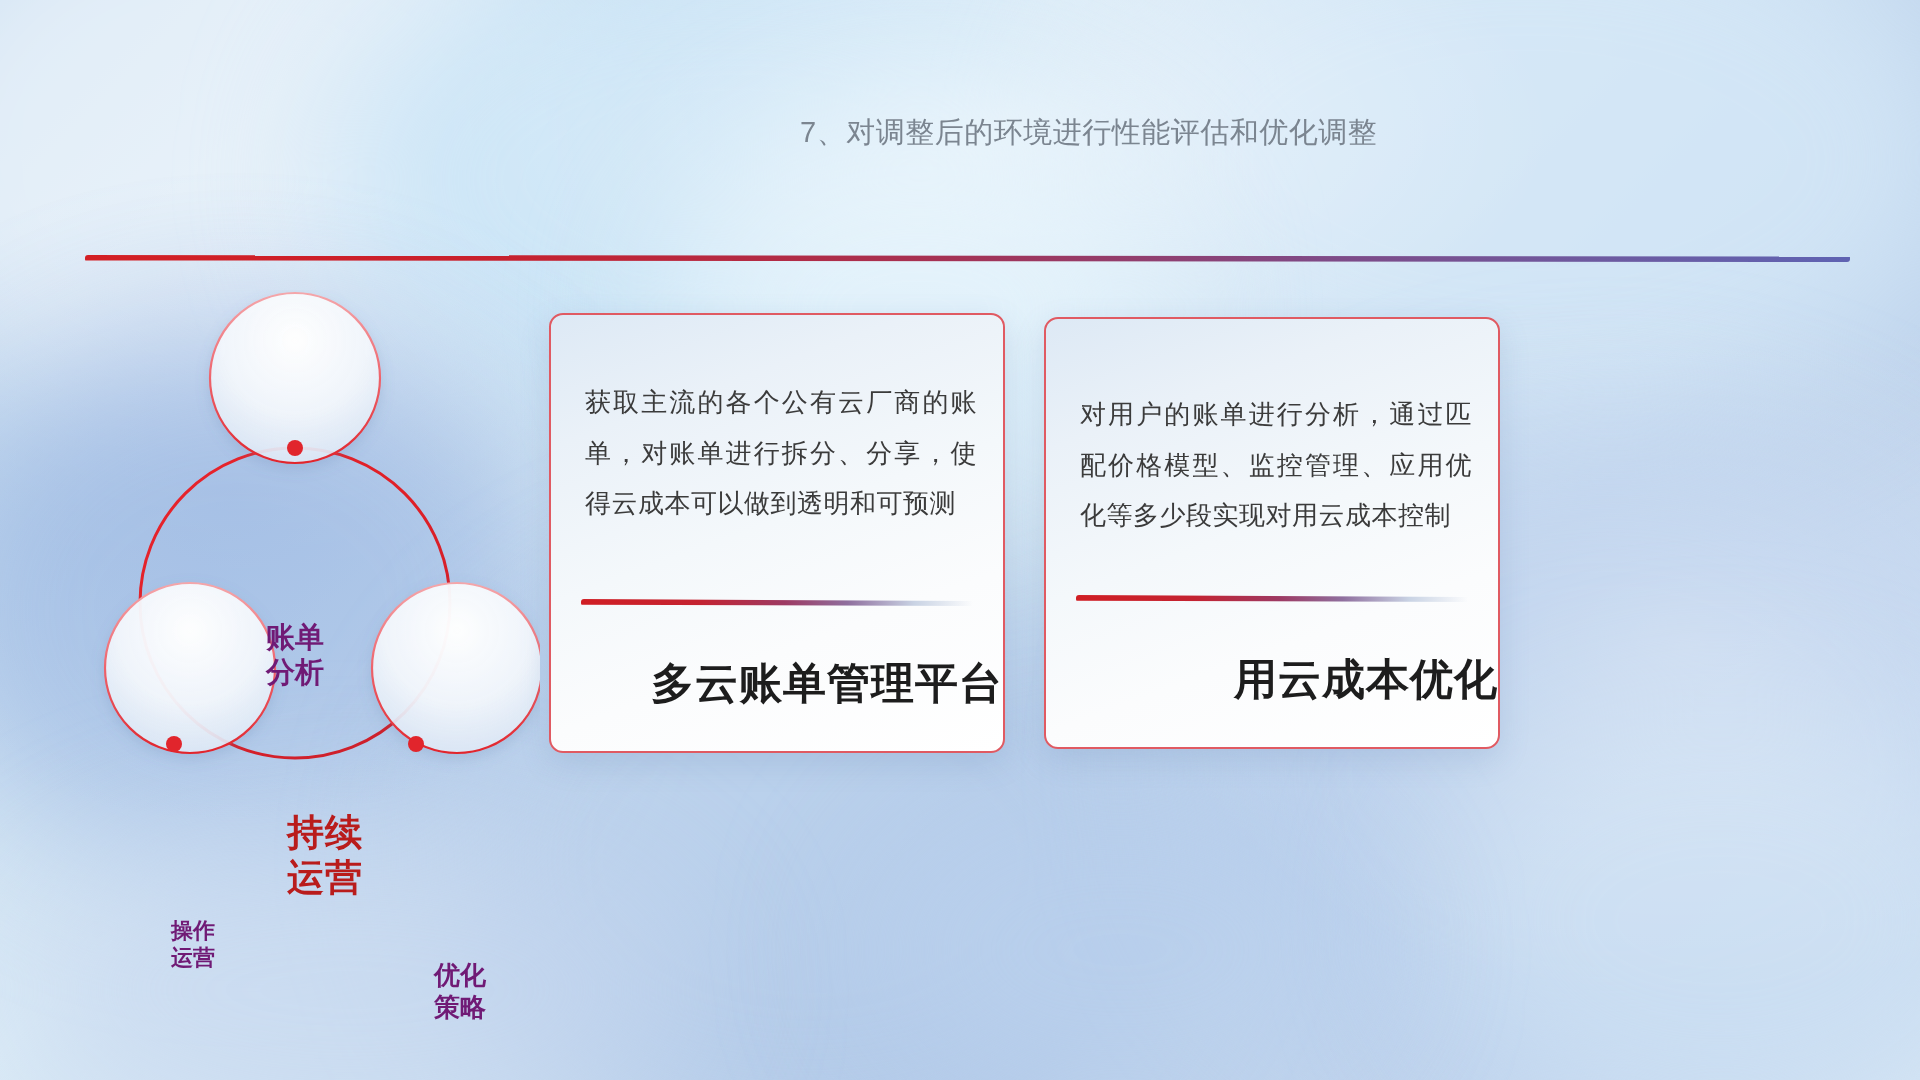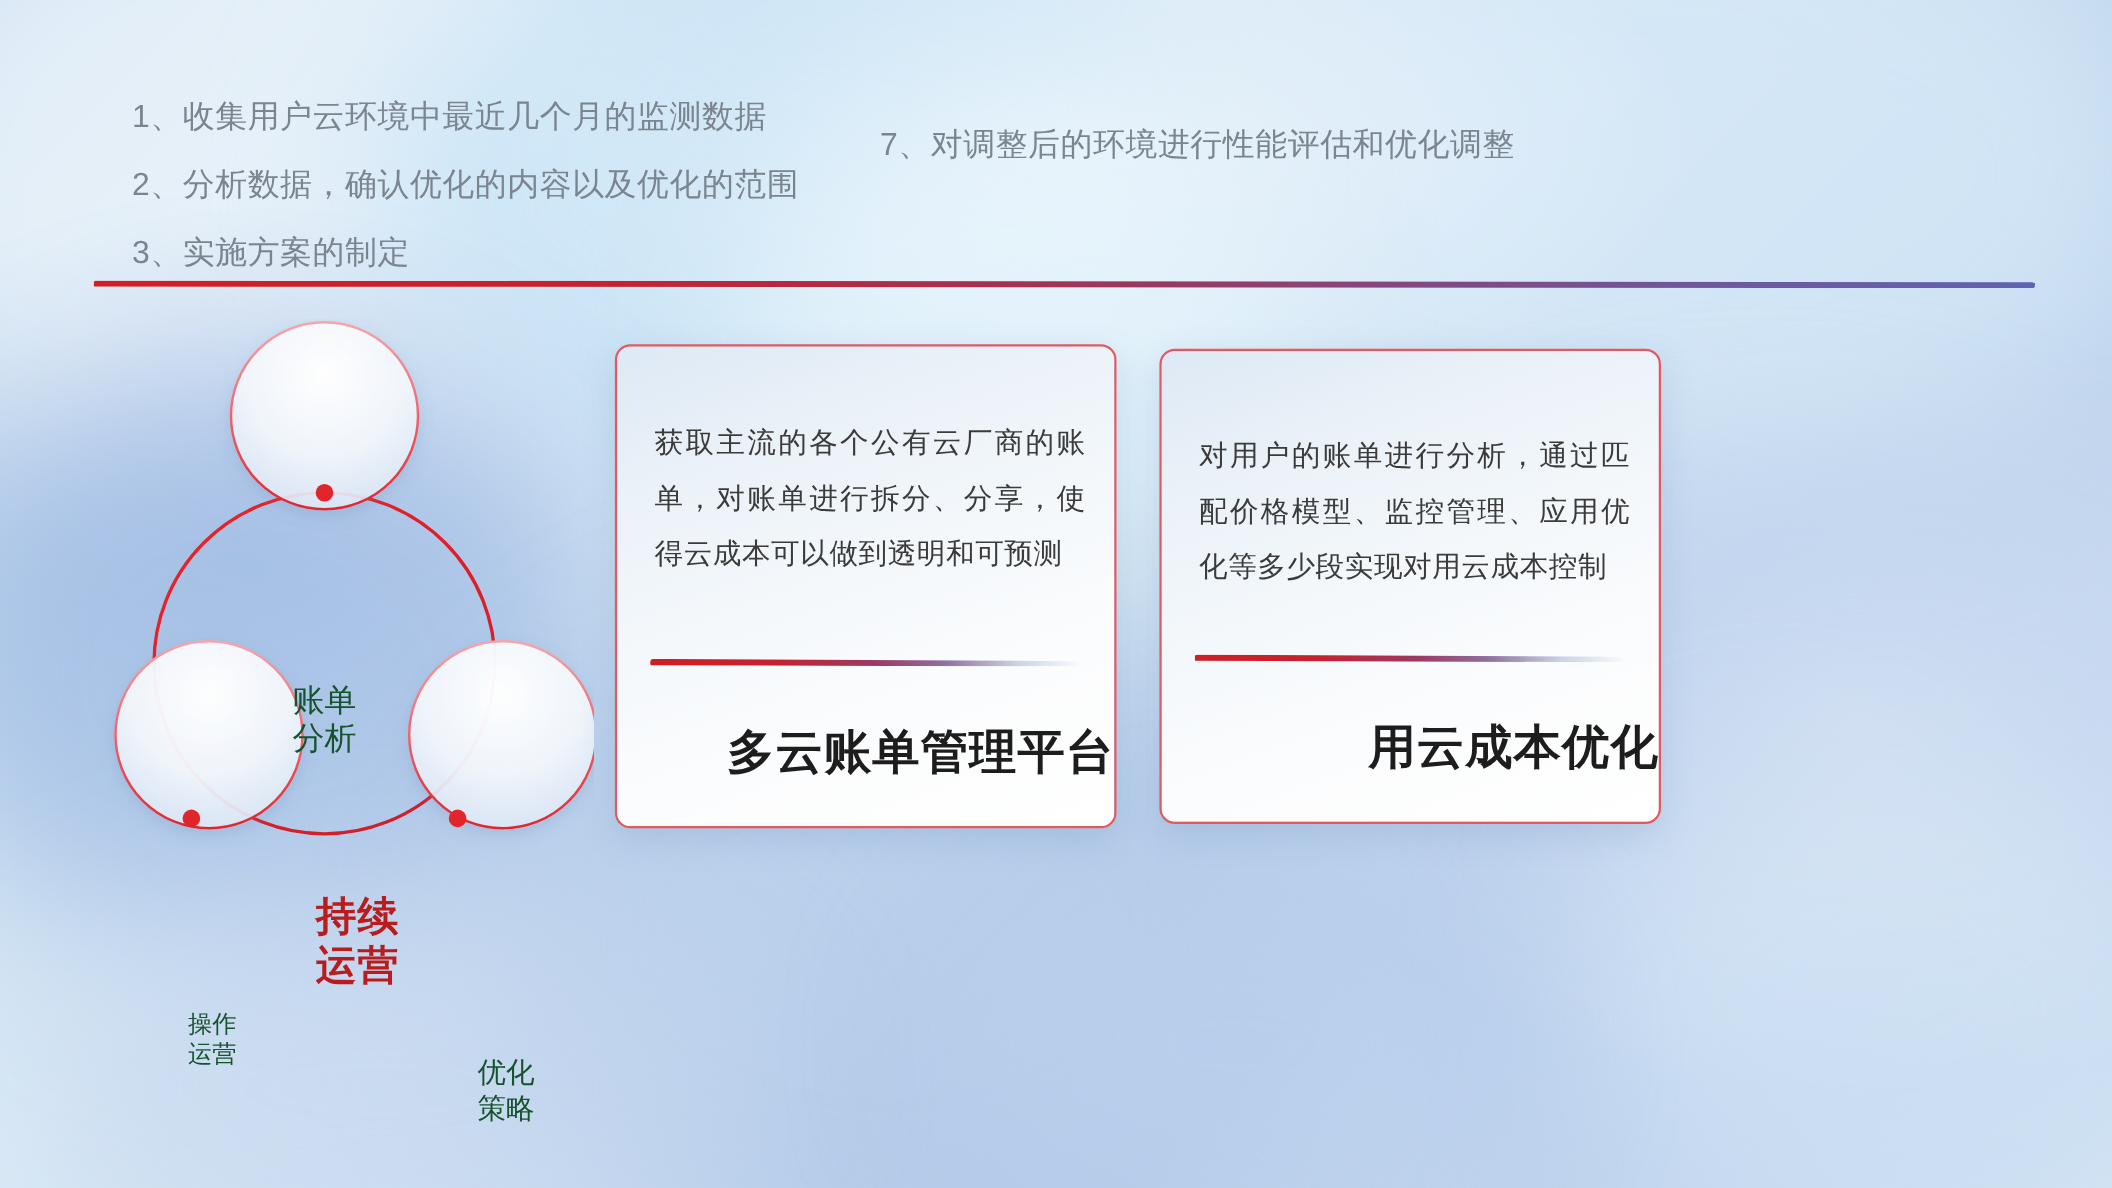--- a/index.html
+++ b/index.html
@@ -56,39 +56,38 @@
     background:linear-gradient(90deg,#d31f24 0%, #c9202c 22%, #a63152 48%, #7f4a86 70%, #6d5aa0 86%, #5f63b2 100%);
     clip-path:polygon(0 0, 100% 22%, 100% 100%, 0 78%);
     border-radius:3px;
   }
 
   
   #venn{ position:absolute; left:70px; top:290px; width:470px; height:500px; z-index:4; }
   #venn svg{ position:absolute; left:0; top:0; }
   .vlabel{
     position:absolute; text-align:center; line-height:1.22;
-    color:#14532d; font-weight:400;
+    color:#701a75; font-weight:700;
   }
   .vl-top{ left:155px; top:330px; width:140px; font-size:29px; }
   .vl-bl{  left:58px;  top:628px; width:130px; font-size:22px; }
   .vl-br{  left:325px; top:630px; width:130px; font-size:26px;margin-top:40px; }
   .vl-center{
     left:175px; top:480px; width:160px; font-size:37px;
     color:#b91c1c; font-weight:800; letter-spacing:1px;margin-top:40px;
   }
 
   
   .card{
     position:absolute; z-index:4;
     border:2px solid #e05a62;
     border-radius:14px;
     background:linear-gradient(160deg,#dde9f5 0%, #eaf1f8 22%, #f4f8fb 48%, #fbfcfd 70%, #ffffff 100%);
     box-shadow:0 10px 30px rgba(90,120,170,.18);
     overflow:hidden;
-    margin-left:10px;
   }
   #card1{ left:549px; top:313px; width:456px; height:440px; }
   #card2{ left:1044px; top:317px; width:456px; height:432px; }
   .card-body{
     position:absolute; left:34px; right:26px; top:62px;
     font-size:26px; color:#3b3b3b; line-height:1.95;
     text-align:justify; letter-spacing:.5px;
   }
   #card2 .card-body{ top:72px;font-family:Liberation Mono, monospace; }
   .card-rule{
@@ -121,25 +120,20 @@
   <div class="bg-blob b5"></div>
   <div class="bg-blob b6"></div>
   <div class="bg-blob b7"></div>
   <div class="bg-blob b8"></div>
   <div class="bg-blob b9"></div>
   <div class="bg-blob b10"></div>
   <div class="bg-sheen"></div>
 </div>
 
 <div id="toplist">
-  <div class="col col-left">
-    <div class="li">1、收集用户云环境中最近几个月的监测数据</div>
-    <div class="li">2、分析数据，确认优化的内容以及优化的范围</div>
-    <div class="li">3、实施方案的制定</div>
-  </div>
   <div class="col col-right">
     <div class="li">7、对调整后的环境进行性能评估和优化调整</div>
   </div>
 </div>
 
 <div id="divider">
   <div class="bar"></div>
 </div>
 
 <div id="venn">

